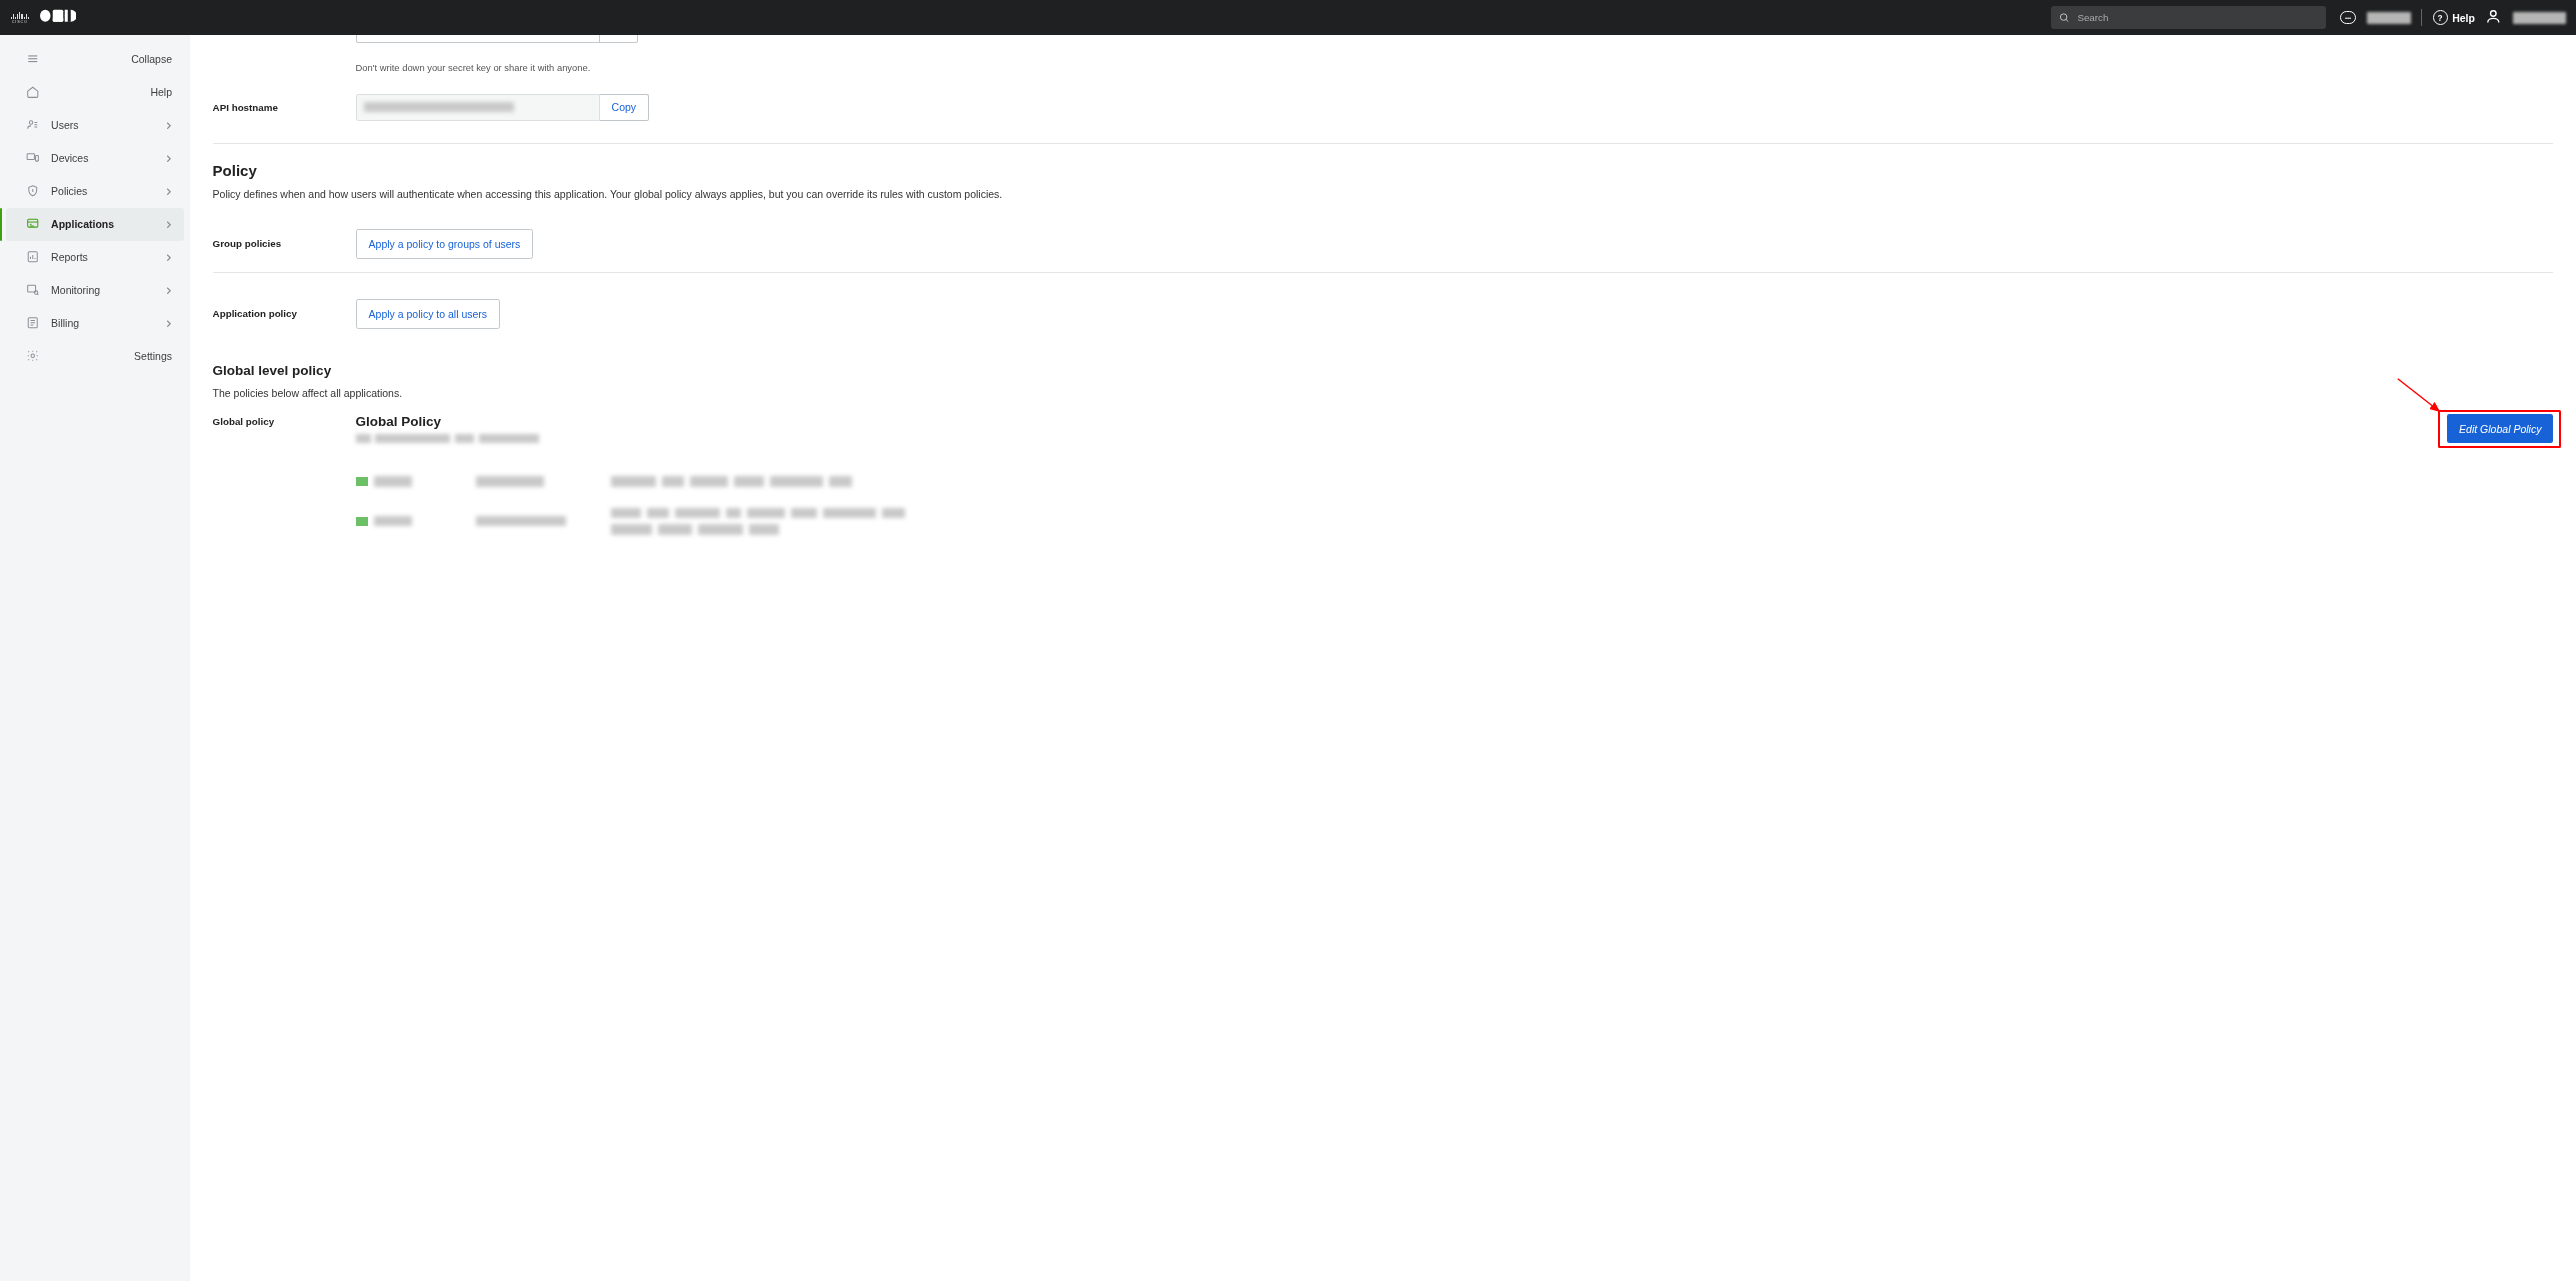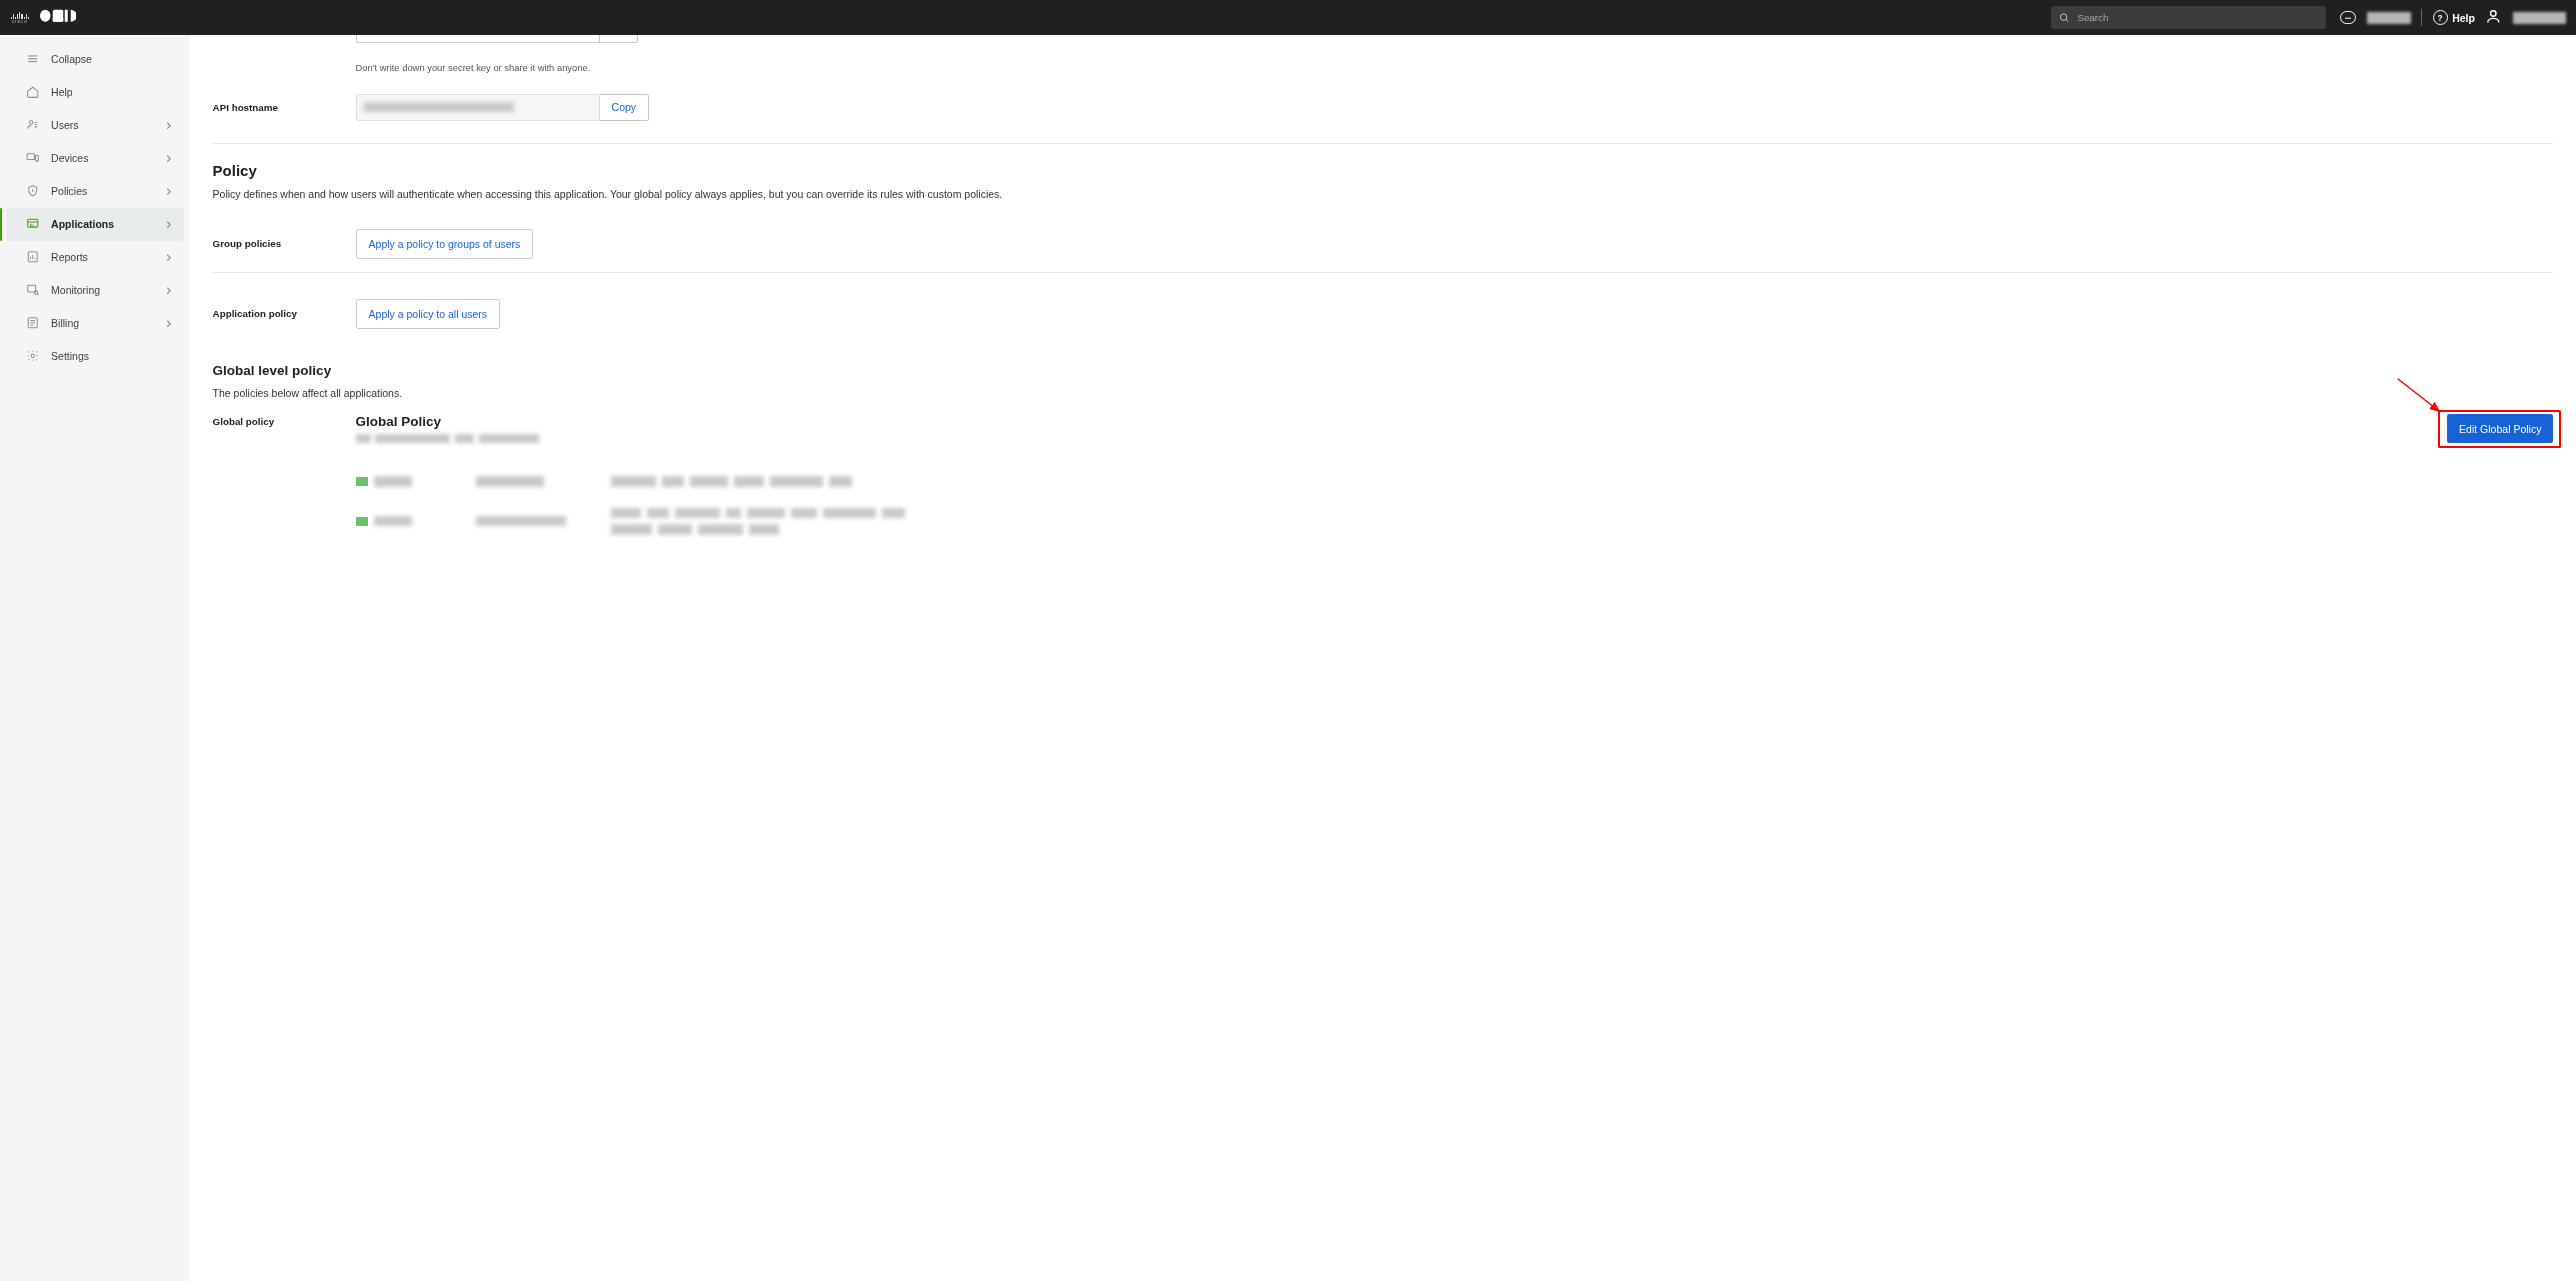--- a/index.html
+++ b/index.html
@@ -19,21 +19,21 @@
     .top-right { display: flex; align-items: center; gap: 10.5px; }
     .chat-icon { width: 16.6px; height: 13.5px; border-radius: 7.5px; border: 1.5px solid #fff; display: flex; align-items: center; justify-content: center; font-size: 6px; }
     .blur-box { background: #b5b5b5; filter: blur(1.5px); border-radius: 0.8px; }
     .divider { width: 0.8px; height: 16.6px; background: #666; }
     .help-group { display: flex; align-items: center; gap: 4.5px; font-size: 10.5px; font-weight: 600; }
     .circle-icon { width: 15px; height: 15px; border: 1.5px solid #fff; border-radius: 50%; display: flex; align-items: center; justify-content: center; font-size: 8.3px; font-weight: 700; }
     .user-icon svg { width: 16.6px; height: 16.6px; stroke: #fff; fill: none; }
     
     .layout { display: flex; height: calc(100vh - 35px); }
     .sidebar { width: 190px; background: #f4f5f6; border-right: 0; padding-top: 7.5px; flex-shrink: 0; }
-    .side-item { display: flex; align-items: center; height: 33px; padding: 0 12px 0 19.6px; color: #3b3d3f; font-size: 10.5px; font-weight: 500; cursor: pointer; position: relative; margin: 0 6px; border-radius: 3px; }
+    .side-item { display: flex; align-items: center; height: 33px; padding: 0 12px 0 19.6px; color: #3b3d3f; font-size: 10.5px; font-weight: 500; cursor: pointer; position: relative; margin: 0 6px; border-radius: 3px; justify-content: space-between; }
     .side-item.collapse-row { font-weight: 500; }
     .side-item .s-icon { width: 13.5px; height: 13.5px; margin-right: 12px; display: flex; align-items: center; justify-content: center; color: #7b8085; }
     .side-item .s-icon svg { width: 13.5px; height: 13.5px; stroke: #8a8f94; fill: none; }
     .side-item .chev { margin-left: auto; color: #aaa; }
     .side-item .chev svg { width: 7.5px; height: 7.5px; stroke: #888; fill: none; }
     .side-item.active { background: #e9ecec; font-weight: 700; color: #222; }
     .side-item.active::before { content: ""; position: absolute; left: -6px; top: 0; bottom: 0; width: 2.3px; background: #3fa110; border-radius: 1.5px; }
     .side-item.active .s-icon svg { stroke: #3fa110; }
     
     .main { flex: 1; overflow: auto; padding: 0 22.6px 30px 22.6px; }
@@ -50,21 +50,21 @@
     p.sec-desc { font-size: 10.5px; color: #333; margin-bottom: 15px; }
     .outline-btn { height: 30px; border: 0.8px solid #c2c8cc; background: #fff; border-radius: 2.3px; padding: 0 12px; font-size: 10.5px; color: #1762d6; cursor: pointer; }
     .row-border-bottom { border-bottom: 0.8px solid #e4e7e9; margin-bottom: 4.5px; }
     h3.sub-head { font-size: 13.5px; font-weight: 800; margin-top: 21px; }
     .gp-header { display: flex; align-items: flex-start; margin-top: 14px; }
     .gp-label { width: 143px; font-size: 9.8px; font-weight: 700; padding-top: 1.5px; }
     .gp-body { flex: 1; }
     .gp-title { font-size: 13.5px; font-weight: 800; margin-bottom: 4.5px; }
     .gp-tags { display: flex; gap: 4.5px; }
     .gp-tags .b { height: 9px; background: #c8c8c8; filter: blur(1.9px); }
-    .edit-btn { margin-left: auto; background: #1762d6; color: #fff; border: 0; border-radius: 2.3px; height: 29px; padding: 0 12px; font-size: 10.5px; cursor: pointer; display: flex; align-items: center; gap: 6px; }
+    .edit-btn { margin-left: auto; background: #1762d6; color: #fff; border: 0; border-radius: 2.3px; height: 29px; padding: 0 12px; font-size: 10.5px; cursor: pointer; display: flex; align-items: center; gap: 6px; font-style: italic; }
     .annotation { position: absolute; border: 2.3px solid #ff0000; border-radius: 1.5px; pointer-events: none; }
     .arrow-svg { position: absolute; pointer-events: none; }
     .gp-table { margin-left: 143px; margin-top: 22.6px; }
     .gp-row { display: flex; align-items: center; gap: 30px; padding: 10.5px 0; }
     .gp-cell-1 { display: flex; align-items: center; gap: 6px; width: 90px; }
     .green-chip { width: 12px; height: 9px; background: #6dc067; }
     .p-blur { height: 10.5px; background: #c9c9c9; filter: blur(2.3px); }
     .gp-cell-2 { width: 105px; }
     .gp-cell-3 { width: 301px; display: flex; gap: 6px; flex-wrap: wrap; }
     

